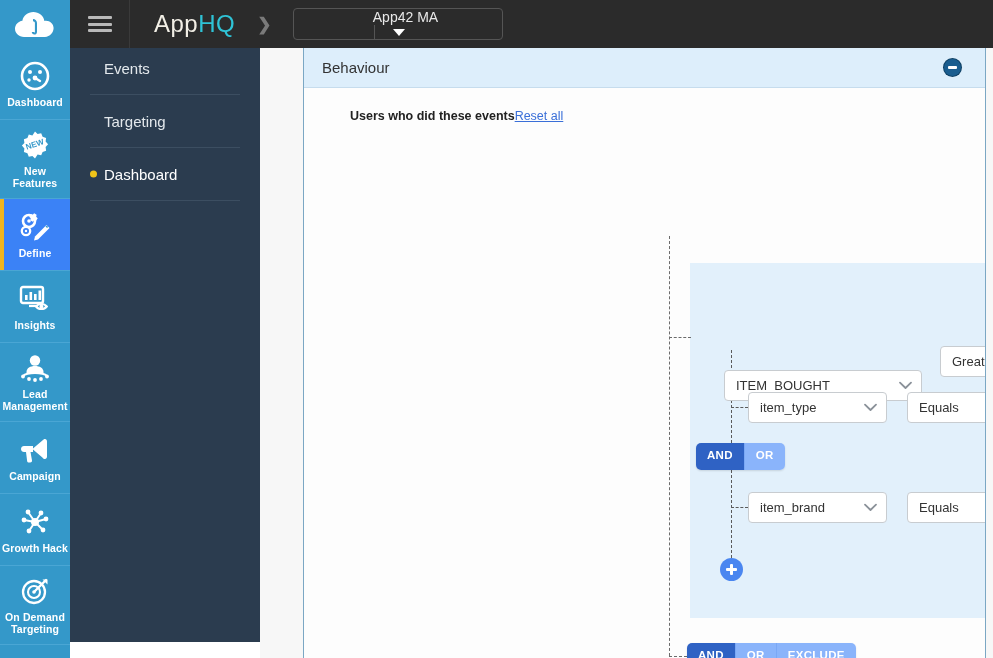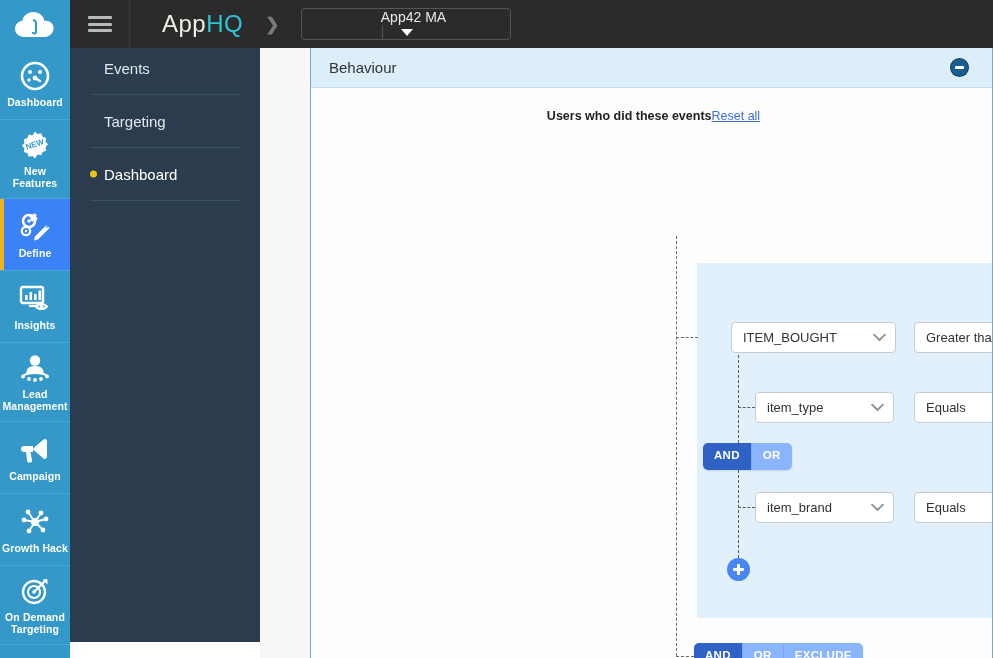--- a/index.html
+++ b/index.html
@@ -26,21 +26,21 @@
   .cloud-icon { width: 44px; height: 30px; position: relative; }
   .cloud-icon svg { display:block; }
   .hamburger-wrap {
     width: 60px; height: 48px; display:flex; align-items:center; justify-content:center;
     background:#2b2b2b; border-right:1px solid #3a3a3a; flex:0 0 60px;
   }
   .hamburger { width: 24px; height: 16px; display:flex; flex-direction:column; justify-content:space-between; }
   .hamburger i { display:block; height:3px; background:#b9b9b9; border-radius:1px; }
   .brand {
     font-size: 24px; font-weight: 400; letter-spacing: .5px;
-    margin-left: 32px; white-space: nowrap;
+    margin-left: 24px; white-space: nowrap;
   }
   .brand .app { color: #f2efe6; }
   .brand .hq  { color: #2fc3d6; }
   .chev-sep { color:#7a7a7a; font-size:17px; margin-left:22px; font-weight:bold; }
   .app-select {
     margin-left: 22px; width: 210px; height: 32px;
     border: 1px solid #555; border-radius: 4px;
     display: flex; align-items: center; background: transparent; flex-direction: column;
   }
   .app-select .val {
@@ -85,21 +85,21 @@
     width:7px; height:7px; border-radius:50%; background:#f0c419;
   }
   .subnav-spacer { height: 10px; }
 
   
   .page-bg {
     position:absolute; top:48px; left:260px; width:733px; height:610px;
     background: #f7f7f7; z-index: 5;
   }
   .content-scroll {
-    position:absolute; top:48px; left:310px; width:683px; height:610px;
+    position:absolute; top:48px; left:303px; width:683px; height:610px;
     background:#fdfdfd; border-left:1px solid #7ba7c4; border-right:1px solid #7ba7c4;
     overflow:hidden; z-index: 6;
   }
 
   
   .card-head {
     height: 40px; background: #ddeefb; border-bottom:1px solid #c6dced;
     display:flex; align-items:center; justify-content:space-between;
     padding: 0 24px 0 18px;
   }
@@ -107,21 +107,21 @@
   .minus-circle {
     width:17px; height:17px; border-radius:50%; background:#1a5d8f;
     display:flex; align-items:center; justify-content:center; cursor:pointer;
     box-shadow: 0 0 0 1px #0e3f63;
   }
   .minus-circle i { display:block; width:9px; height:3px; background:#fff; border-radius:1px; }
 
   .card-body { position: relative; padding: 0; }
 
   .row-head {
-    display:flex; align-items:center; justify-content:center;
+    display:flex; align-items:center; justify-content:flex-start;
     padding: 21px 42px 0 46px;
   }
   .row-head .lbl { font-size: 12.5px; font-weight: bold; color:#222; }
   .reset-link {
     font-size: 12.5px; color:#3a6fd8; text-decoration: underline; cursor:pointer;
   }
 
   
   .vline-outer {
     position:absolute; left:365px; top:148px; width:0;
@@ -391,21 +391,21 @@
 
       <div class="inner-panel">
         
       </div>
 
       <div class="vline-inner"></div>
       <div class="hstub-i1"></div>
       <div class="hstub-i2"></div>
 
       <div class="cond-row" style="left:420px; top:234px;">
-        <div class="sel" style="width:165px;">
+        <div class="sel" style="width:198px;margin-top:48px;">
           <span class="sel-txt">ITEM_BOUGHT</span>
           <span class="chev">
             <svg width="13" height="9" viewBox="0 0 13 9">
                 <path d="M1 1.6 L6.5 7 L12 1.6" fill="none" stroke="#8a9199" stroke-width="1.8" stroke-linecap="round" stroke-linejoin="round"></path>
               </svg>
           </span>
         </div>
         <div class="sel" style="width:144px; margin-left:18px;">
           <span class="sel-txt">Greater than equals...</span>
 

